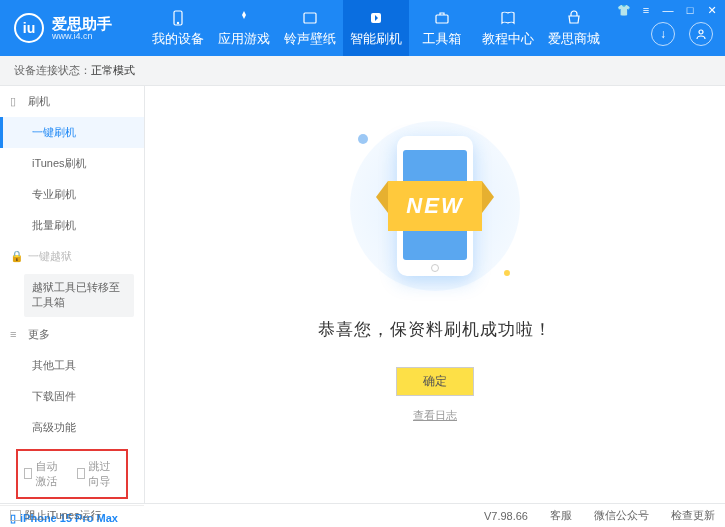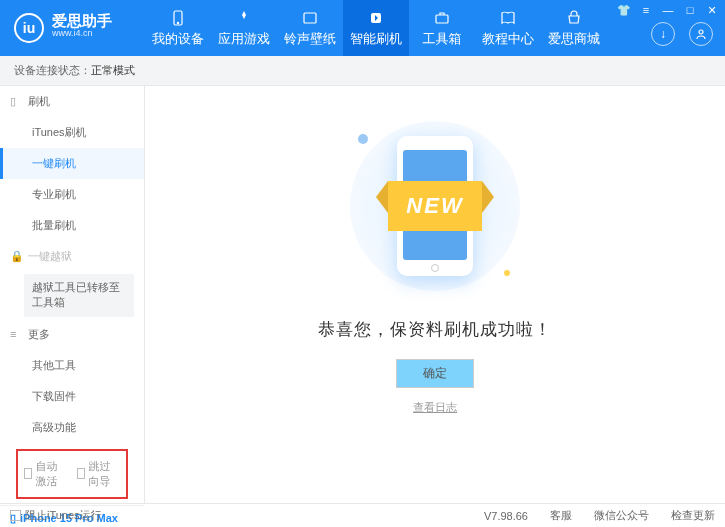--- a/index.html
+++ b/index.html
@@ -1,19 +1,19 @@
 <!DOCTYPE html>
 <html><head>
 <meta charset="utf-8">
 <style>
 * { margin: 0; padding: 0; box-sizing: border-box; font-family: "Microsoft YaHei", sans-serif; }
 body { width: 725px; height: 527px; background: #fff; overflow: hidden; font-size: 12px; }
 
 .header { background: #1e88f5; height: 56px; display: flex; align-items: center; position: relative; }
-.logo-area { display: flex; align-items: flex-start; padding: 0 14px; width: 145px; }
+.logo-area { display: flex; align-items: center; padding: 0 14px; width: 145px; }
 .logo-circle { width: 30px; height: 30px; border: 2px solid #fff; border-radius: 50%; display: flex; align-items: center; justify-content: center; color: #fff; font-weight: bold; font-size: 14px; }
 .logo-text { color: #fff; margin-left: 8px; }
 .logo-title { font-size: 15px; font-weight: bold; line-height: 1; }
 .logo-sub { font-size: 9px; opacity: 0.85; }
 
 .nav { display: flex; height: 56px; }
 .nav-item { width: 66px; display: flex; flex-direction: column; align-items: center; justify-content: center; color: #fff; cursor: pointer; font-size: 13px; gap: 3px; }
 .nav-item.active { background: #0a6ee0; }
 .nav-icon { width: 18px; height: 18px; display: flex; align-items: center; justify-content: center; }
 
@@ -50,21 +50,21 @@
 .d2 { width: 6px; height: 6px; bottom: 20px; right: 30px; background:#ffd54f; }
 .phone { position: relative; width: 76px; height: 140px; background: #fff; border-radius: 10px; box-shadow: 0 6px 18px rgba(30,136,245,0.25); }
 .phone-screen { position: absolute; top: 14px; left: 6px; right: 6px; bottom: 16px; background: #5aa7f0; border-radius: 3px; }
 .phone-home { position: absolute; bottom: 4px; left: 50%; transform: translateX(-50%); width: 8px; height: 8px; border: 1px solid #ccc; border-radius: 50%; }
 .banner { position: absolute; background: #ffc93c; color: #fff; font-weight: 900; font-size: 22px; letter-spacing: 2px; padding: 12px 18px; transform: translateY(0); font-style: italic; }
 .banner::before, .banner::after { content: ""; position: absolute; top: 0; border-top: 16px solid transparent; border-bottom: 16px solid transparent; }
 .banner::before { left: -12px; border-right: 12px solid #e6b030; }
 .banner::after { right: -12px; border-left: 12px solid #e6b030; }
 
 .success-text { font-size: 17px; color: #333; margin-top: 22px; letter-spacing: 1px; }
-.ok-btn { margin-top: 18px; padding: 5px 26px; border: 1px solid #ccc; background: #7dd3fc; font-size: 12px; color: #555; cursor: pointer; }
+.ok-btn { margin-top: 26px; padding: 5px 26px; border: 1px solid #ccc; background: #fde047; font-size: 12px; color: #555; cursor: pointer; }
 .log-link { margin-top: 12px; font-size: 11px; color: #999; cursor: pointer; text-decoration: underline; }
 
 .footer { height: 24px; border-top: 1px solid #e6e8ea; display: flex; align-items: center; padding: 0 10px; font-size: 11px; color: #666; justify-content: space-between; }
 .footer-left { display: flex; align-items: flex-start; gap: 4px; }
 .footer-right { display: flex; align-items: center; gap: 22px; }
 .f-cb { width: 11px; height: 11px; border: 1px solid #bbb; }
 </style>
 </head>
 <body>
 
@@ -160,22 +160,22 @@
   <span>设备连接状态：</span>
   <span class="status-val">正常模式</span>
 </div>
 
 <div class="body">
   <div class="sidebar">
     <div class="side-section">
       <span class="sicon">▯</span>
       <span>刷机</span>
     </div>
+    <div class="side-item active">一键刷机</div>
     <div class="side-item">iTunes刷机</div>
-    <div class="side-item active">一键刷机</div>
     <div class="side-item">专业刷机</div>
     <div class="side-item">批量刷机</div>
 
     <div class="side-section side-lock">
       <span class="sicon">🔒</span>
       <span>一键越狱</span>
     </div>
     <div class="side-item boxed">越狱工具已转移至工具箱</div>
 
     <div class="side-section">

